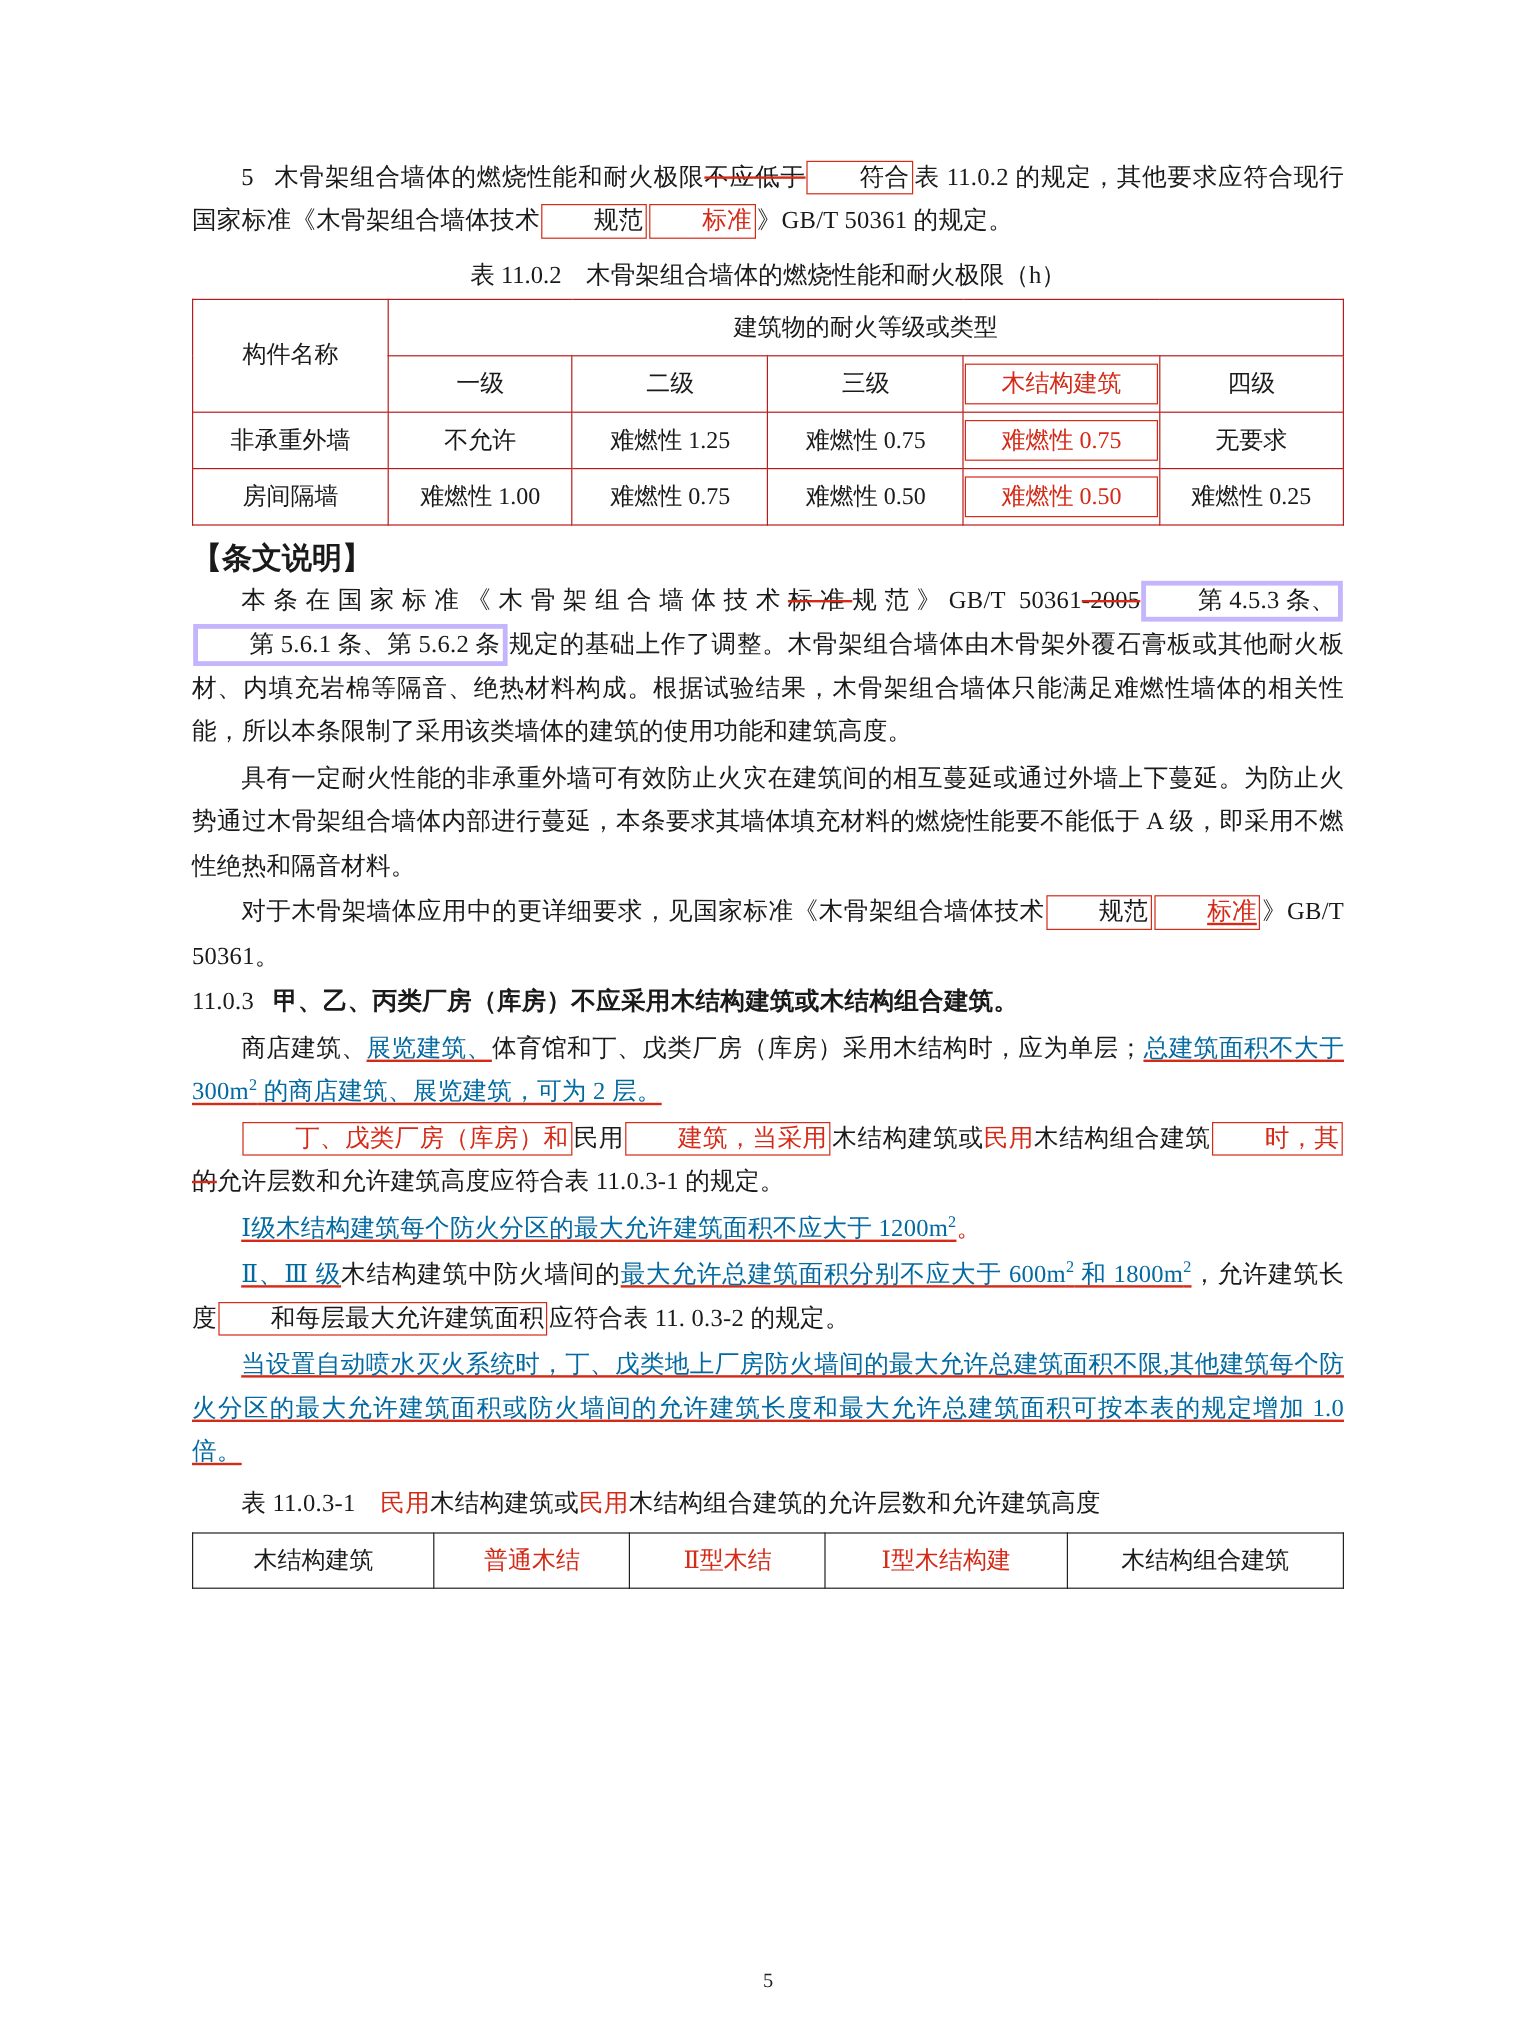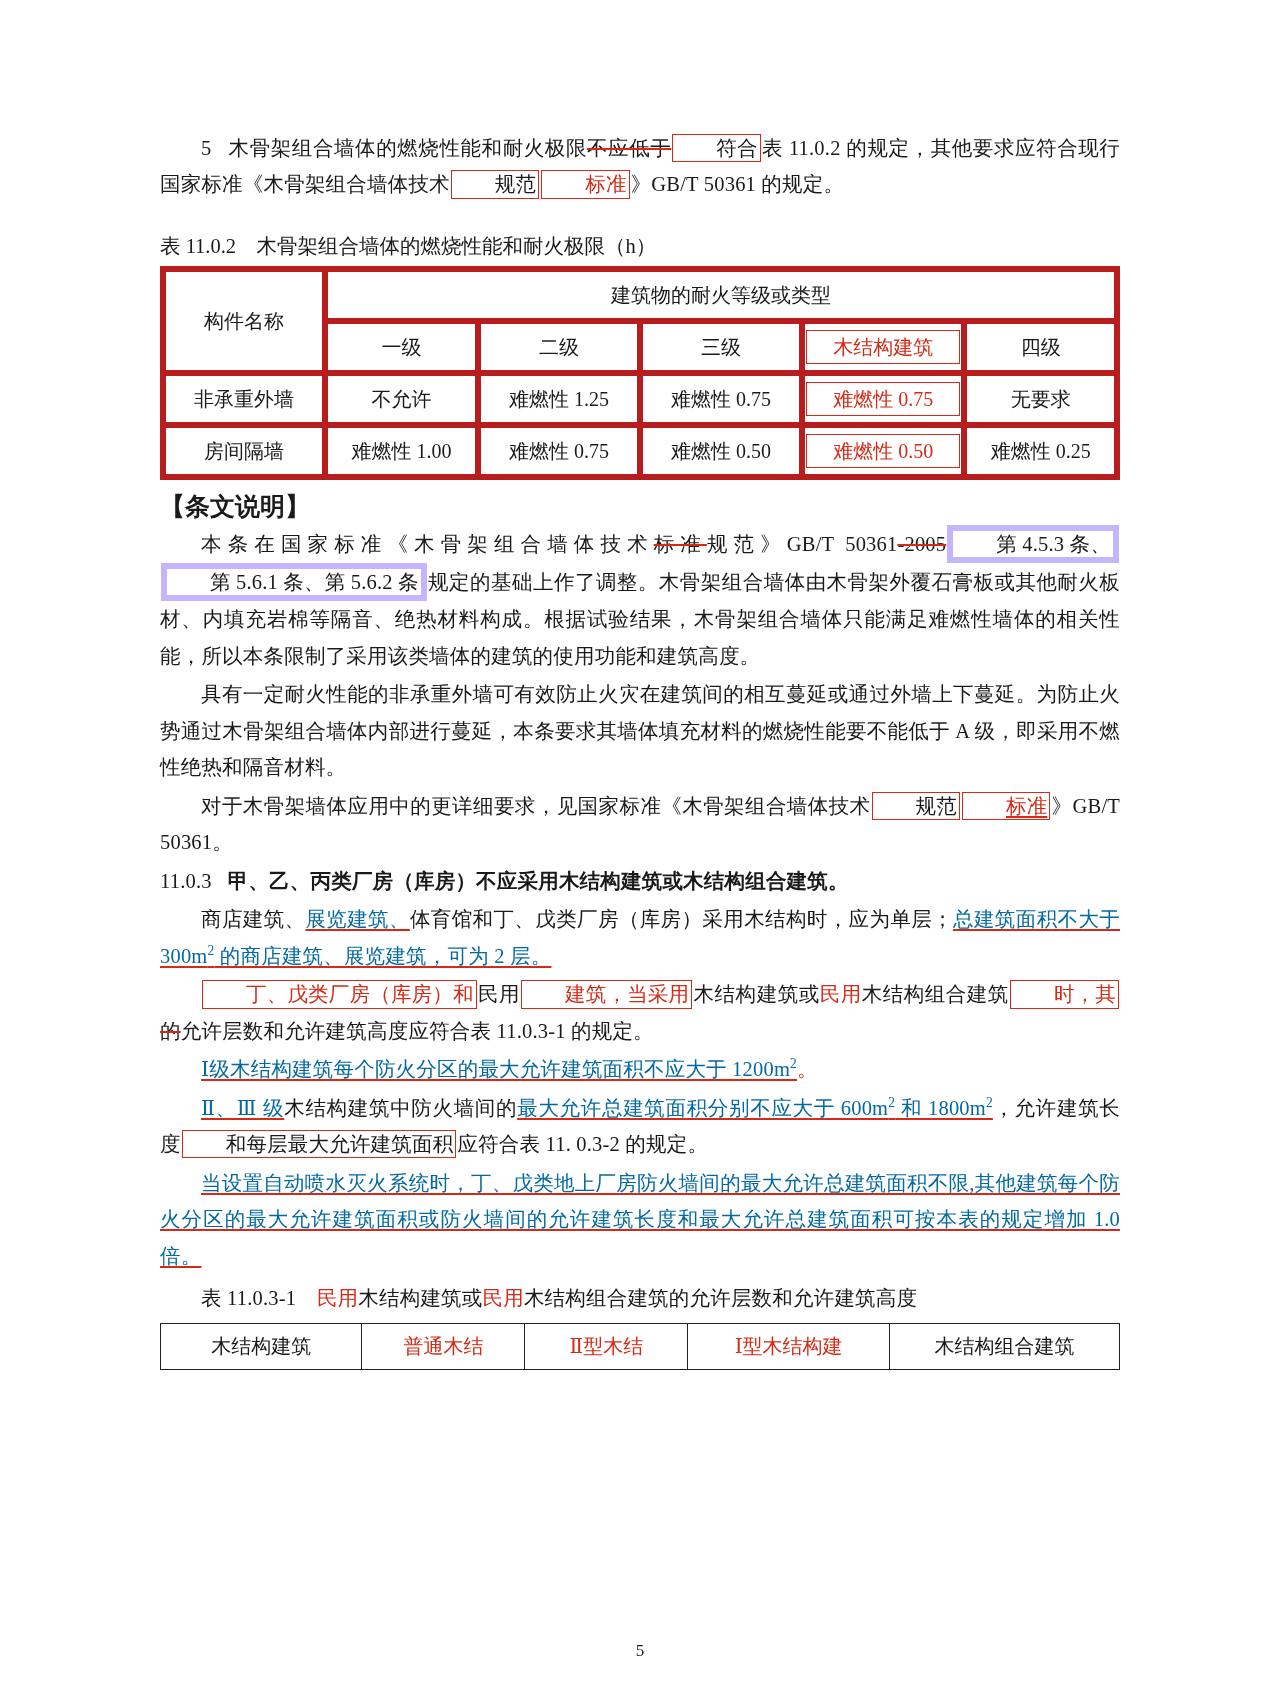--- a/index.html
+++ b/index.html
@@ -40,21 +40,21 @@
     text-underline-offset: 3px;
   }
   
   .del {
     color: #1a1a1a;
     text-decoration: line-through;
     text-decoration-color: #d42a17;
   }
   
   .box {
-    border: 6px solid #c4b5fd;
+    border: 4px solid #c4b5fd;
     padding: 0 2px;
     margin: 0 1px;
     display: inline-block;
     line-height: 1.28;
   }
   
   .rbox {
     border: 1px solid #d42a17;
     color: #d42a17;
     padding: 0 2px;
@@ -65,32 +65,32 @@
   .rbox-black {
     border: 1px solid #d42a17;
     color: #1a1a1a;
     padding: 0 2px;
     margin: 0 1px;
     display: inline-block;
     line-height: 1.28;
   }
 
   .table-caption {
-    text-align: left;
+    text-align: center;
     font-size: 20.5px;
-    margin: 29px 0 6px 0;
+    margin: 12px 0 6px 0;
   }
   table.doc {
     border-collapse: collapse;
     width: 100%;
     font-size: 20px;
     table-layout: fixed;
   }
   table.doc td {
-    border: 6px solid #b91c1c;
+    border: 1px solid #b91c1c;
     text-align: center;
     padding: 10px 2px;
     line-height: 1.3;
   }
   .cellbox-red {
     display: block;
     border: 1px solid #d42a17;
     color: #d42a17;
     margin: -4px -1px;
     padding: 3px 0;

